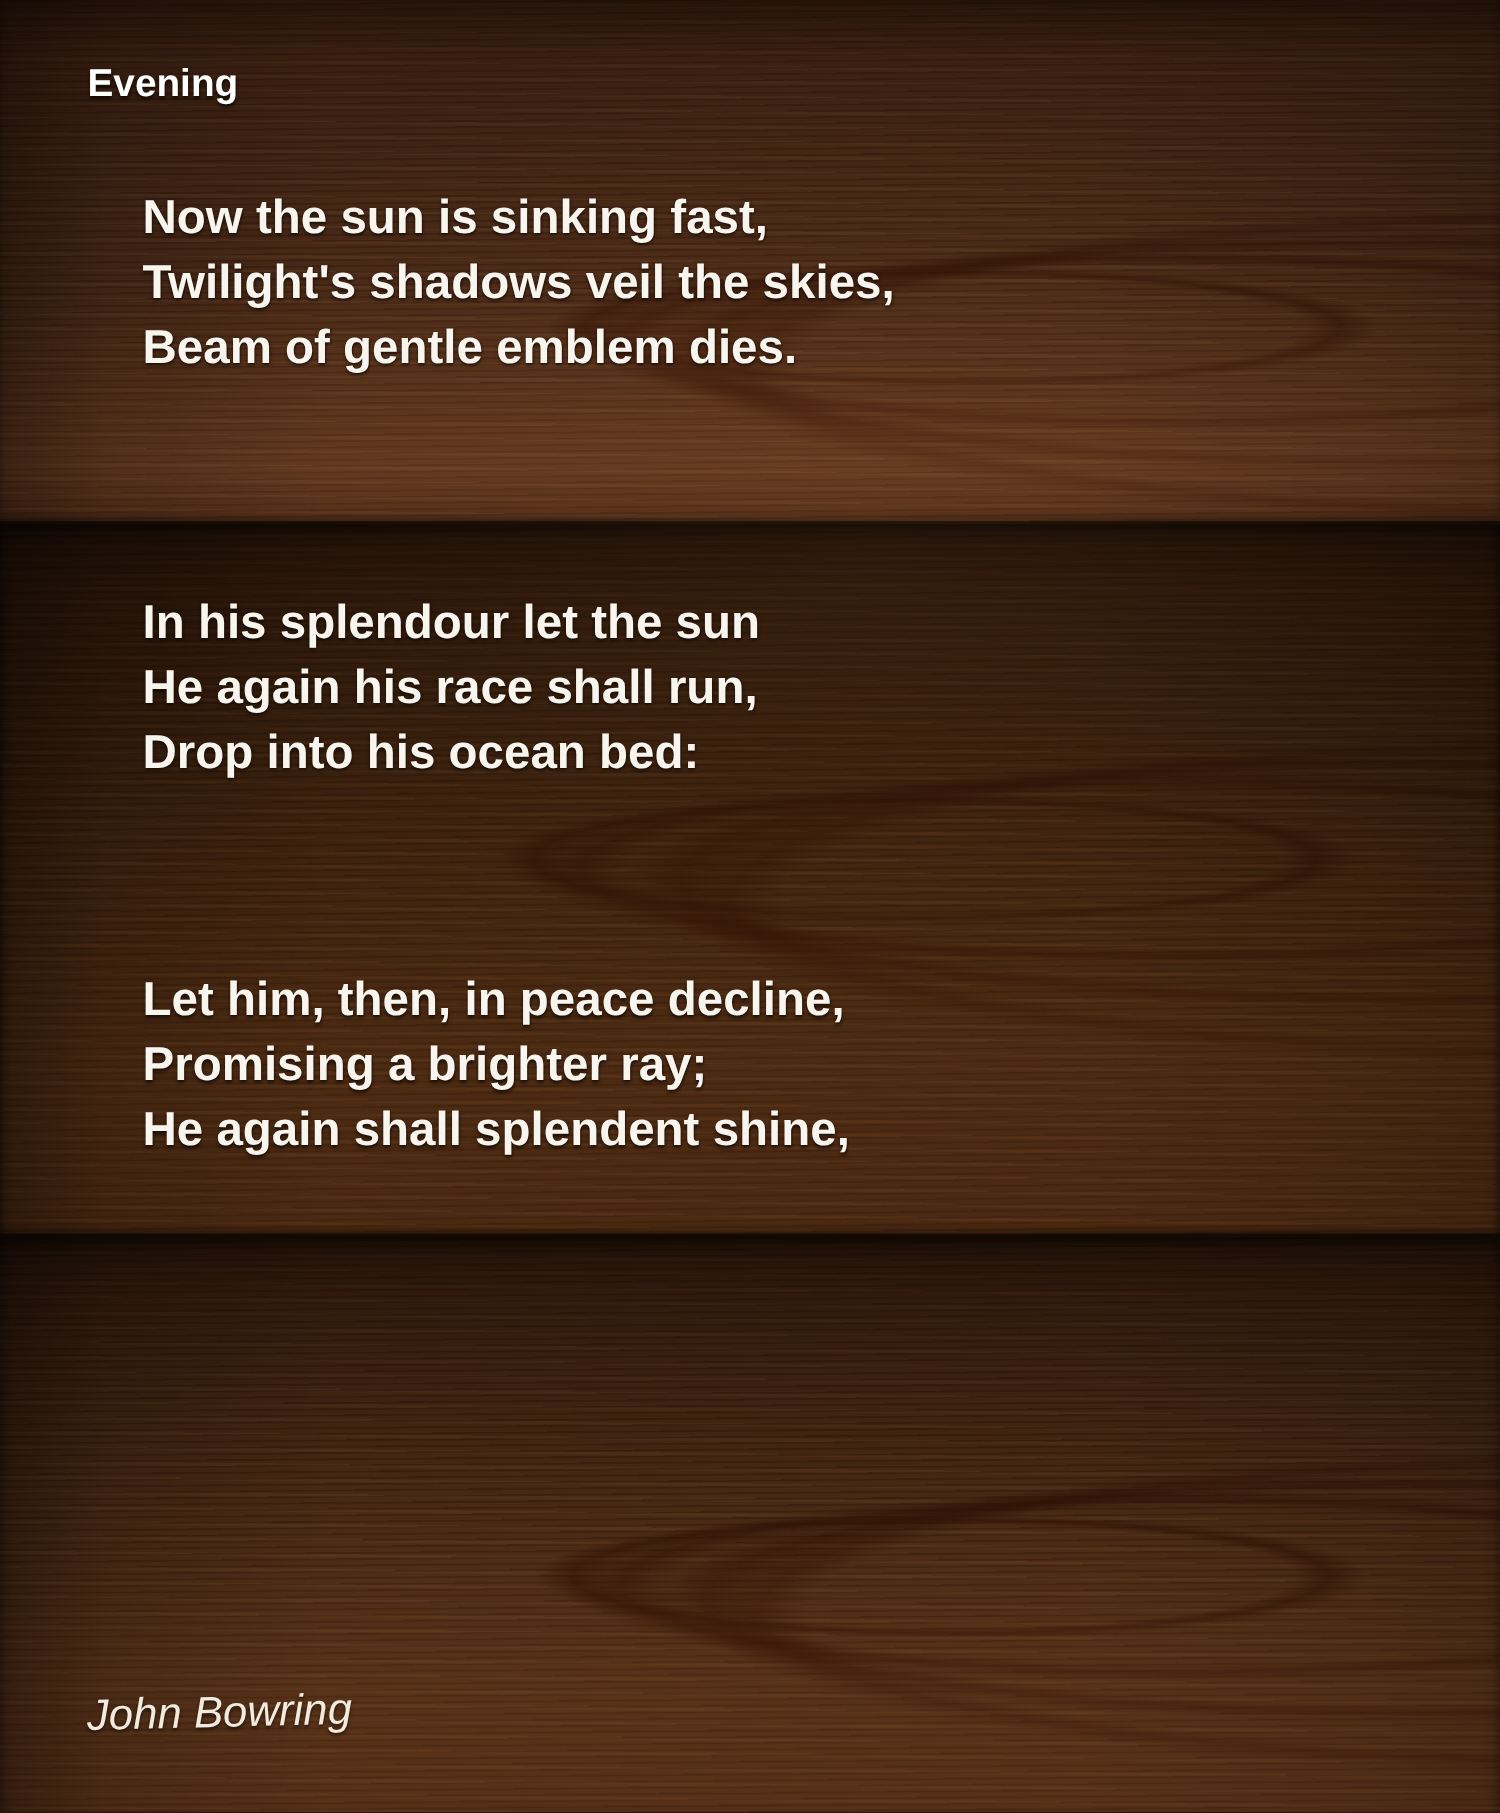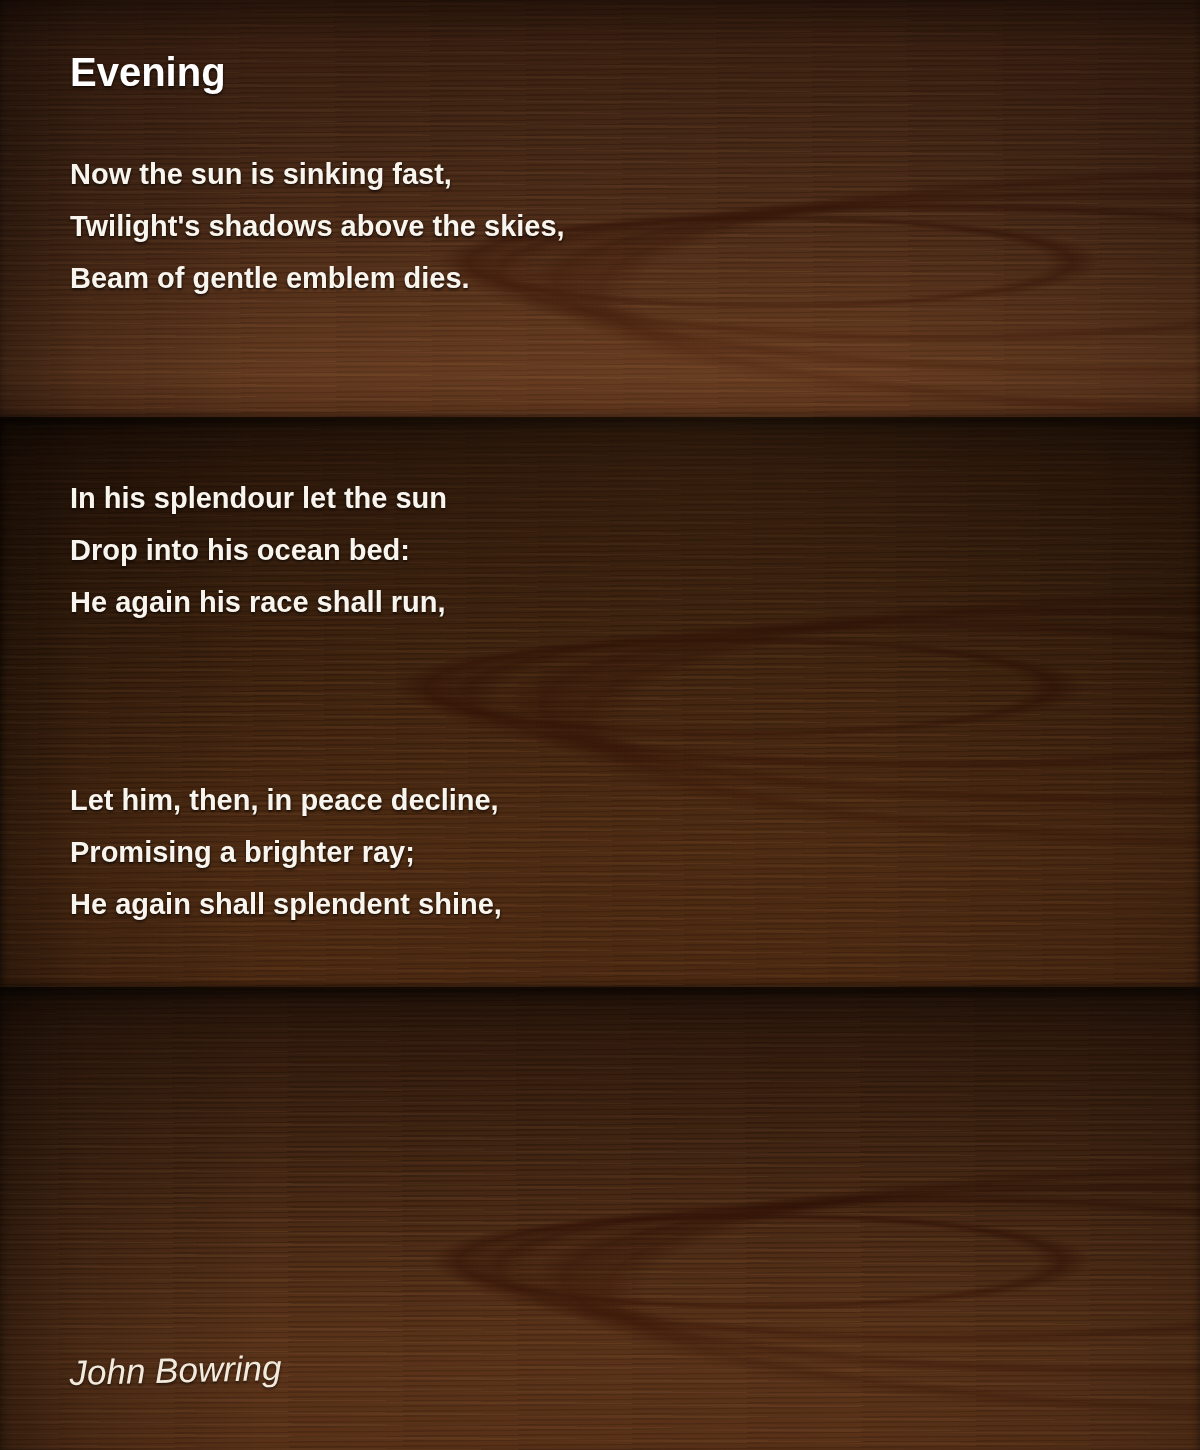--- a/index.html
+++ b/index.html
@@ -62,36 +62,37 @@
     background:
       linear-gradient(90deg, rgba(0,0,0,.40) 0%, rgba(0,0,0,.16) 7%, rgba(0,0,0,0) 22%, rgba(0,0,0,0) 72%, rgba(0,0,0,.10) 92%, rgba(0,0,0,.18) 100%),
       radial-gradient(ellipse 850px 650px at 58% 30%, rgba(255,170,90,.05), rgba(0,0,0,0) 70%);
   }
 
   
   .content { position:absolute; inset:0; }
 
   .title {
     position:absolute; left:70px; top:48px;
-    font-size:40px; font-weight:bold; line-height:1.2;
+    font-size:31px; font-weight:bold; line-height:1.2;
     color:#ffffff;
     text-shadow:0 2px 3px rgba(0,0,0,.6), 1px 1px 1px rgba(50,25,8,.65);
     text-align:center;
   }
 
   .stanza { position:absolute; left:70px; }
   .stanza-0 { top:148px; }
   .stanza-1 { top:472px; }
   .stanza-2 { top:774px; }
   .stanza-3 { top:1088px; }
 
   .line {
-    font-size:29px; font-weight:bold; line-height:52px;
+    font-size:38px; font-weight:bold; line-height:52px;
     color:#f8f5ef; white-space:nowrap;
     text-shadow:0 2px 3px rgba(0,0,0,.55), 1px 1px 1px rgba(50,25,8,.6);
+    margin-left:44px;
   }
 
   .author {
     position:absolute; left:70px; top:1352px;
     font-size:35px; font-style:italic; line-height:1.2;
     color:#f2ebdd; white-space:nowrap;
     transform:rotate(-1.4deg); transform-origin:left bottom;
     text-shadow:0 2px 3px rgba(0,0,0,.5);
   }
 </style>
@@ -104,28 +105,28 @@
   <div class="plank plank2"></div>
   <div class="plank plank3"></div>
   <div class="vignette"></div>
 
   <div class="content">
 
     <h1 class="title">Evening</h1>
 
     <div class="stanza stanza-0">
       <div class="line">Now the sun is sinking fast,</div>
-      <div class="line">Twilight's shadows above the skies,</div>
+      <div class="line">Twilight's shadows veil the skies,</div>
       <div class="line">Beam of gentle emblem dies.</div>
     </div>
 
     <div class="stanza stanza-1">
       <div class="line">In his splendour let the sun</div>
+      <div class="line">He again his race shall run,</div>
       <div class="line">Drop into his ocean bed:</div>
-      <div class="line">He again his race shall run,</div>
     </div>
 
     <div class="stanza stanza-2">
       <div class="line">Let him, then, in peace decline,</div>
       <div class="line">Promising a brighter ray;</div>
       <div class="line">He again shall splendent shine,</div>
     </div>
 
 
     <div class="author">John Bowring</div>

